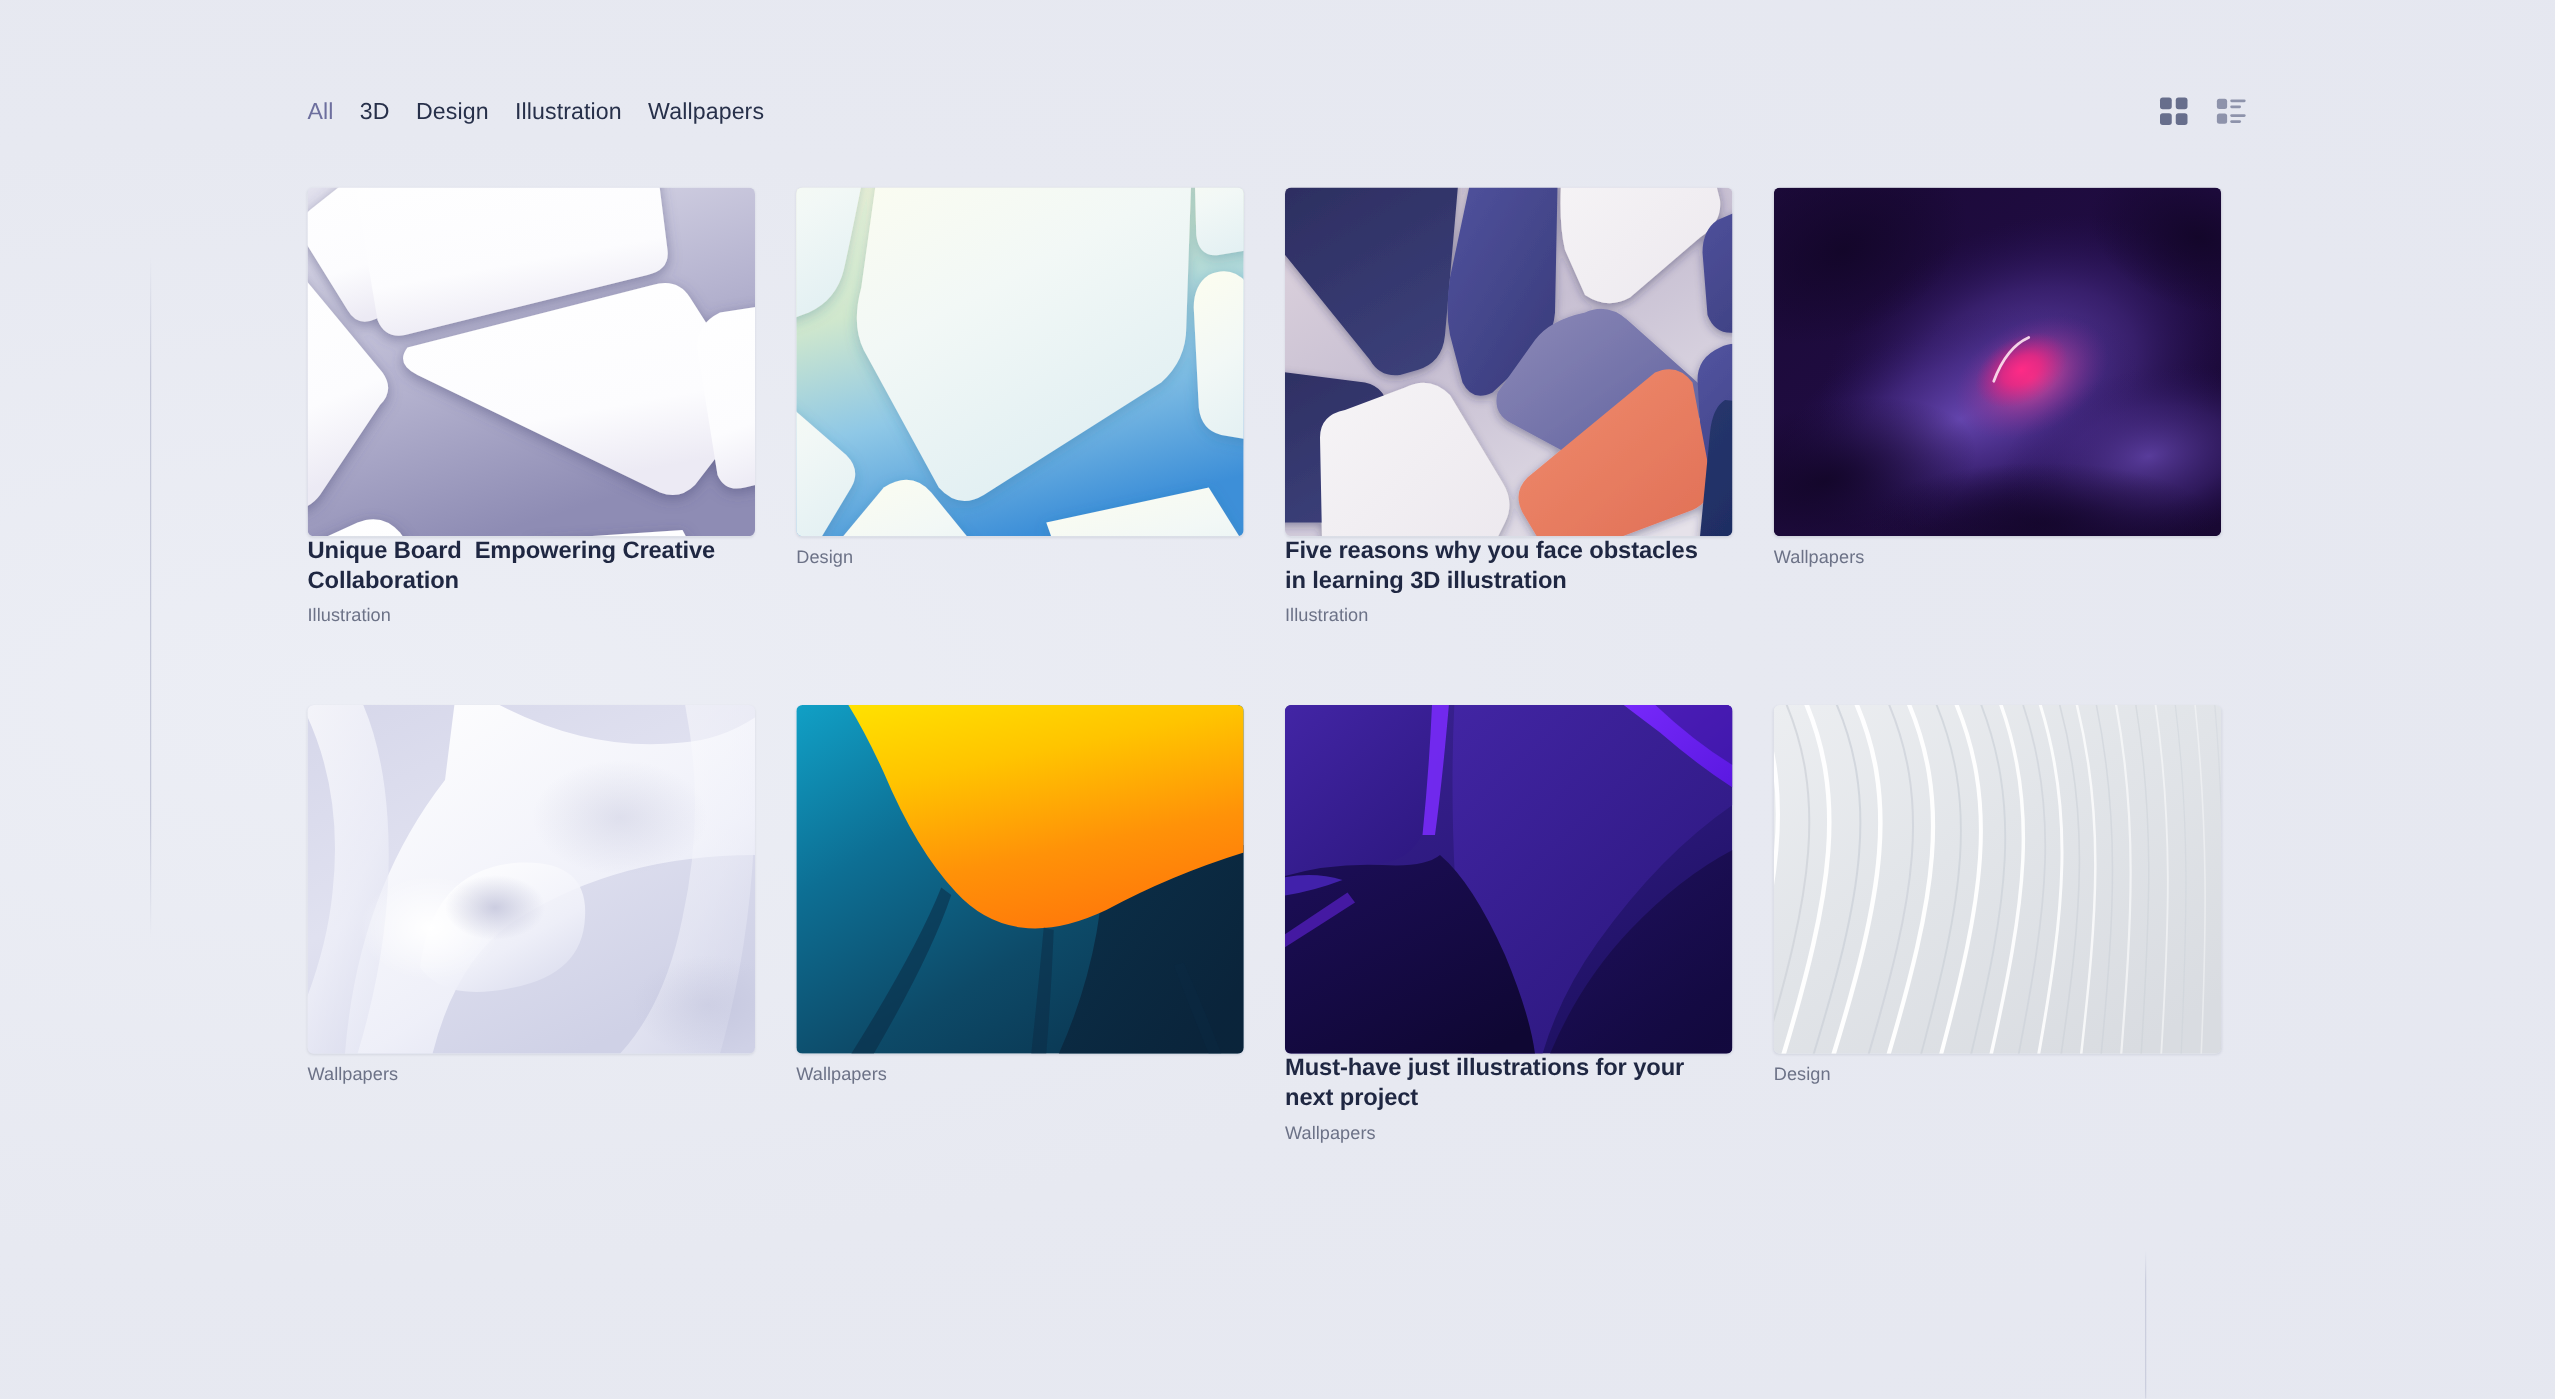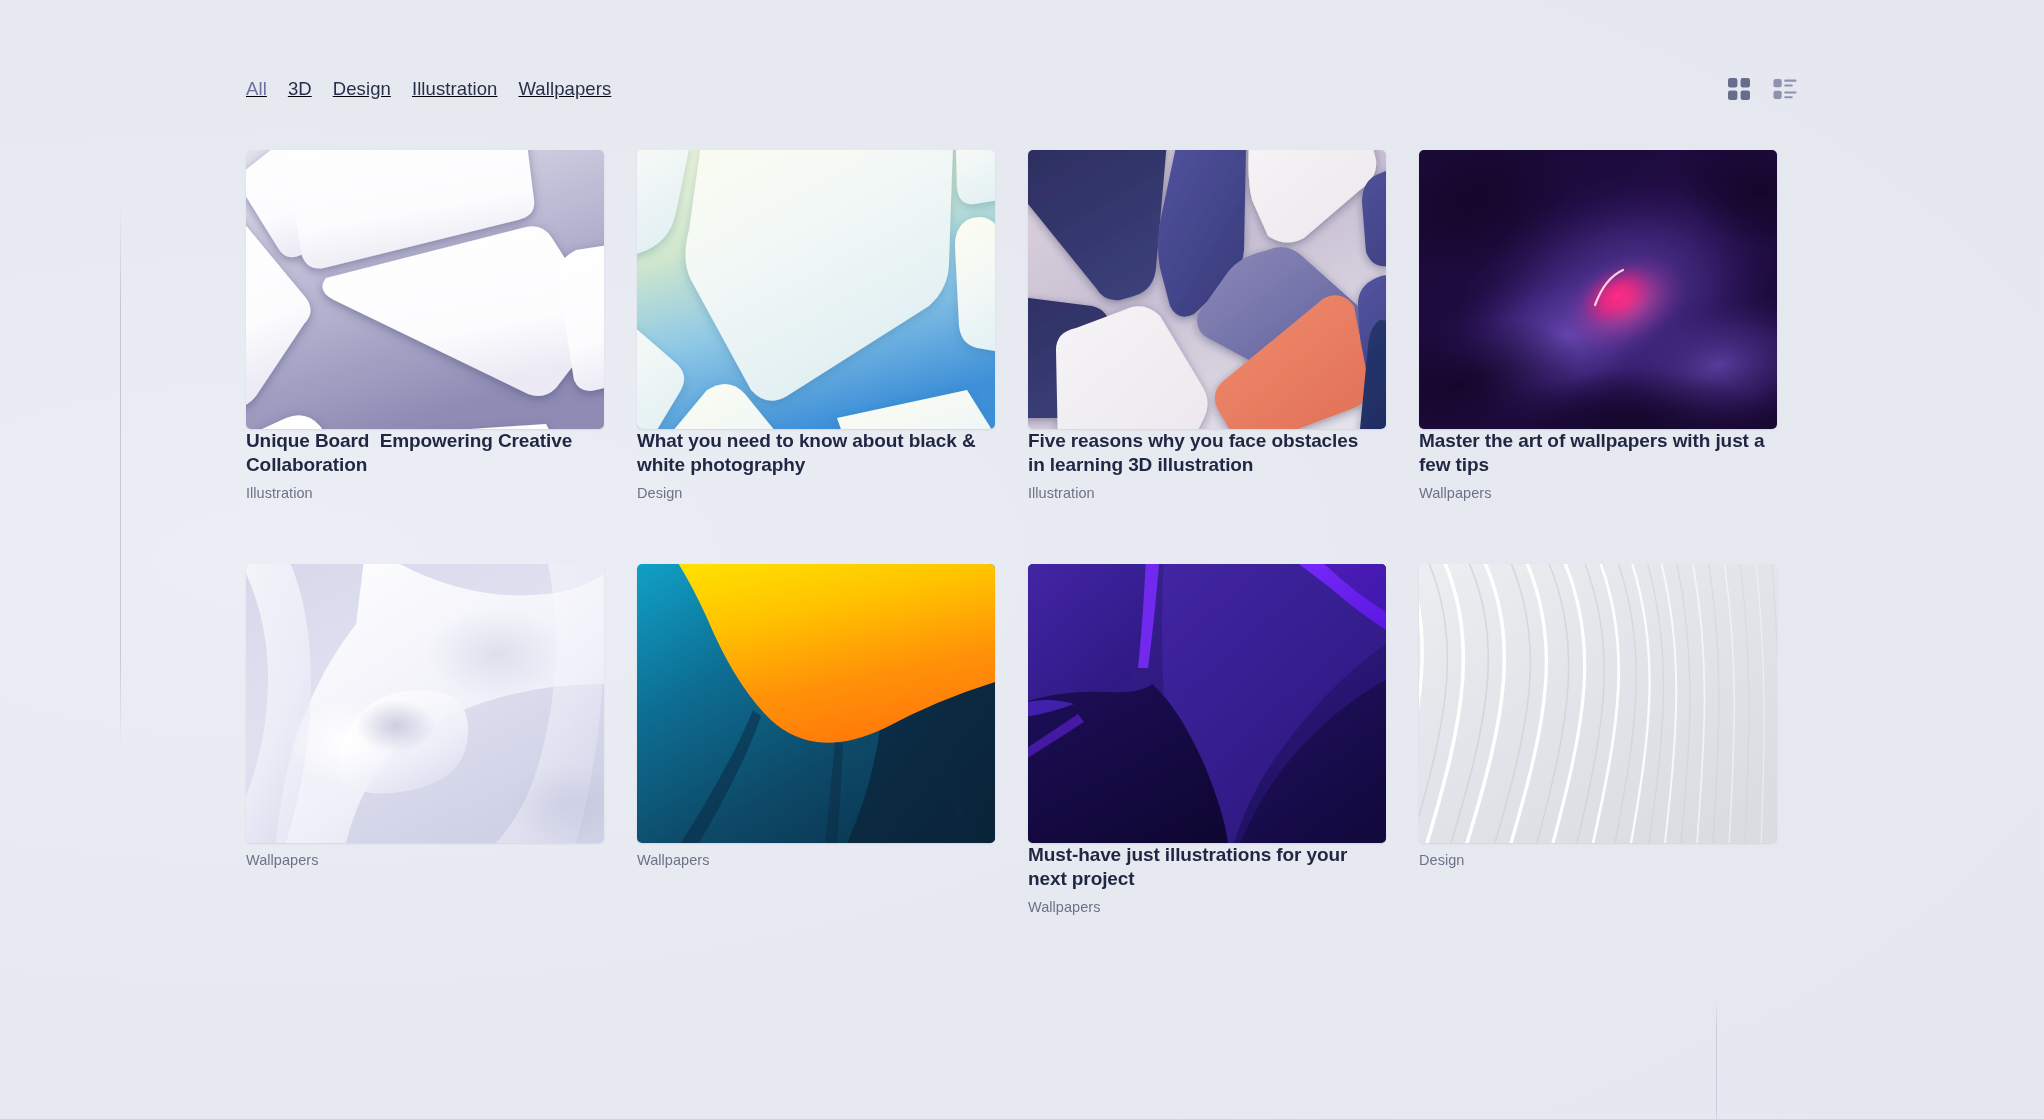--- a/index.html
+++ b/index.html
@@ -38,21 +38,20 @@
   .topbar {
     position: absolute;
     left: 0; right: 0;
     top: 72px;
     height: 34px;
     display: flex;
     align-items: center;
     justify-content: space-between;
     padding: 0 246px 0 246px;
     box-sizing: border-box;
-    text-decoration: underline;
   }
   .filters {
     display: flex;
     align-items: center;
     gap: 0px;
   }
   .filter {
     font-size: 18.5px;
     line-height: 1;
     color: #27304a;
@@ -222,21 +221,20 @@
             <path d="M82,-40 L300,-30 Q318,-26 316,-8 L312,112 Q312,138 292,156 L150,246 Q130,258 114,240 L54,130 Q44,110 52,80 L66,-20 Q70,-38 82,-40 Z"></path>
             <path d="M-60,-30 L58,-32 Q46,30 38,66 Q32,90 10,100 L-70,130 Z"></path>
             <path d="M318,-40 L420,-40 L418,24 Q418,40 398,44 L338,54 Q322,56 320,38 Z"></path>
             <path d="M330,70 Q348,62 360,76 L420,140 L420,190 Q418,206 398,208 L340,198 Q324,194 322,176 L318,96 Q318,78 330,70 Z"></path>
             <path d="M-70,160 Q-40,146 -20,162 L40,214 Q52,226 44,240 L-10,330 L-80,320 Z"></path>
             <path d="M70,240 Q92,226 108,244 L170,320 L60,360 L20,300 Z"></path>
             <path d="M200,268 L330,240 L380,320 L230,352 Z"></path>
           </g>
         </svg>
       </div>
-      <div class="card-title">What you need to know about black &amp; white photography</div>
       <div class="card-cat">Design</div>
     </article>
 
     <article class="card">
       <div class="thumb">
         <svg viewBox="0 0 358 279" preserveAspectRatio="none">
           <defs>
             <linearGradient id="g3bg" x1="0.1" y1="0" x2="0.8" y2="1">
               <stop offset="0%" stop-color="#dfd4de"></stop>
               <stop offset="45%" stop-color="#c7bfd2"></stop>
@@ -323,21 +321,20 @@
           <ellipse cx="300" cy="215" rx="120" ry="70" fill="url(#g4p)" transform="rotate(-12 300 215)" opacity="0.8"></ellipse>
           <ellipse cx="206" cy="152" rx="66" ry="44" fill="url(#g4m2)" transform="rotate(-28 206 152)"></ellipse>
           <ellipse cx="198" cy="146" rx="40" ry="26" fill="url(#g4m)" transform="rotate(-30 198 146)"></ellipse>
           <path d="M176,155 Q186,128 204,120" stroke="#ffe6f2" stroke-width="2.2" fill="none" opacity="0.9" stroke-linecap="round"></path>
           <ellipse cx="55" cy="50" rx="105" ry="68" fill="url(#g4d)" transform="rotate(-25 55 50)"></ellipse>
           <ellipse cx="340" cy="40" rx="90" ry="58" fill="url(#g4d)" transform="rotate(18 340 40)"></ellipse>
           <ellipse cx="40" cy="235" rx="125" ry="62" fill="url(#g4d)" transform="rotate(-14 40 235)"></ellipse>
           <ellipse cx="215" cy="268" rx="140" ry="48" fill="url(#g4d)" opacity="0.8"></ellipse>
         </svg>
       </div>
-      <div class="card-title">Master the art of wallpapers with just a few tips</div>
       <div class="card-cat">Wallpapers</div>
     </article>
 
     <article class="card">
       <div class="thumb">
         <svg viewBox="0 0 358 279" preserveAspectRatio="none">
           <defs>
             <linearGradient id="g5bg" x1="0" y1="0" x2="0.6" y2="1">
               <stop offset="0%" stop-color="#d6d7ea"></stop>
               <stop offset="50%" stop-color="#e0e1f0"></stop>

